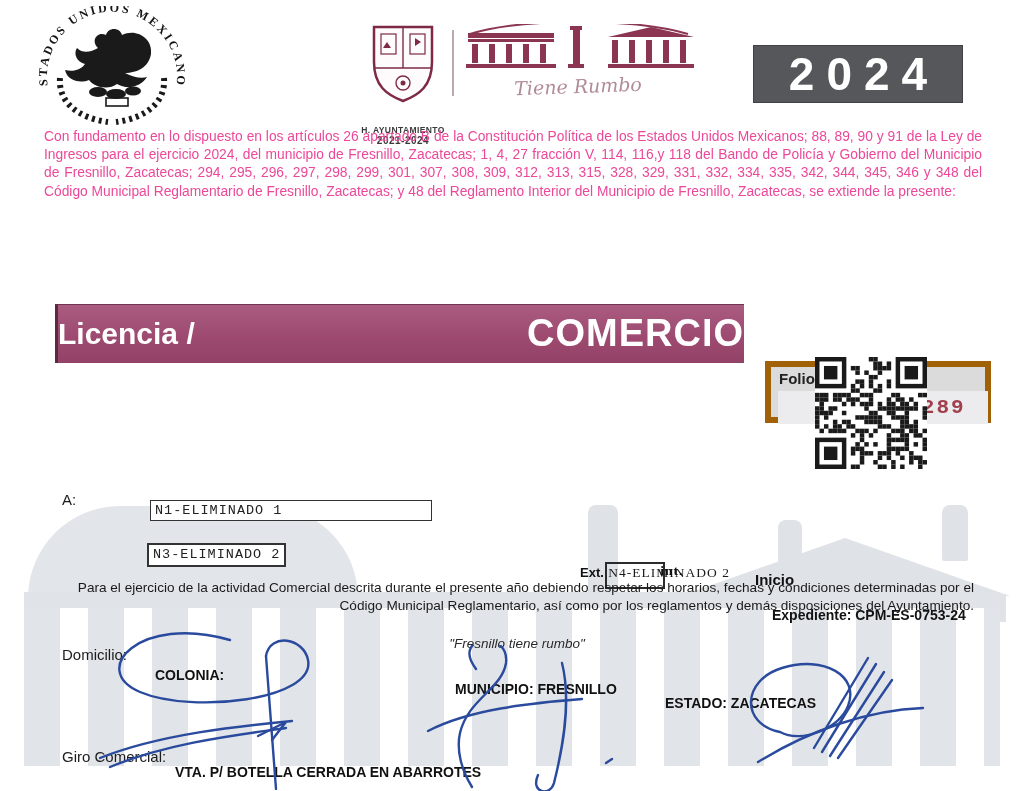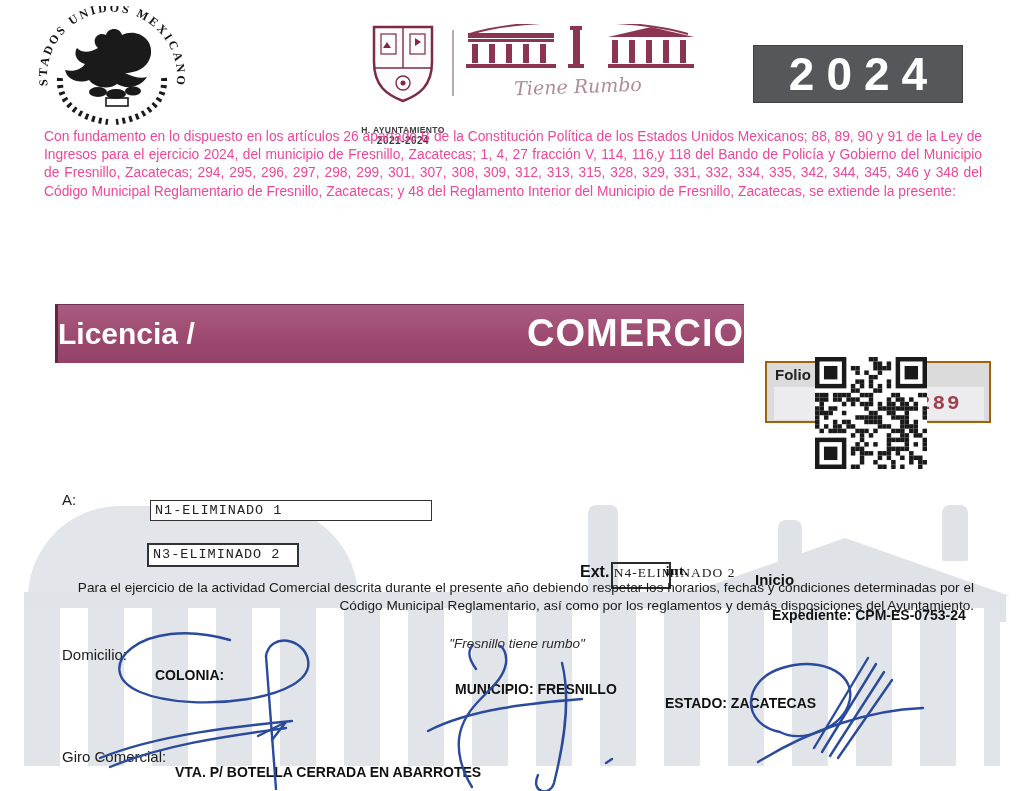--- a/index.html
+++ b/index.html
@@ -36,21 +36,21 @@
   .banner{
     position:absolute;left:55px;top:231px;width:686px;height:58px;
     background:linear-gradient(180deg,#aa5c80 0%,#9e4a70 55%,#934267 100%);
     border-left:3px solid #5d2840;border-top:1px solid #713450;
     display:flex;align-items:center;justify-content:space-between;color:#ffffff;
   }
   .banner .t1{font-size:30px;font-weight:700;margin-right:6px;}
   .banner .t2{font-size:38px;font-weight:800;letter-spacing:1px;margin-left:8px;}
   .folio-box{
     position:absolute;left:765px;top:229px;width:226px;height:62px;
-    background:#dbdbdc;border:2px solid #a16207;box-sizing:border-box;
+    background:#dbdbdc;border:6px solid #a16207;box-sizing:border-box;
   }
   .folio-label{font-size:15px;font-weight:700;color:#222;padding:3px 0 0 8px;}
   .folio-strip{position:absolute;left:7px;top:24px;width:210px;height:33px;background:#ececee;
     display:flex;align-items:center;}
   .folio-no{font-family:"Liberation Mono",monospace;font-size:21px;font-weight:700;color:#a23f4c;}
   .folio-sym{margin-left:48px;}
   .folio-num{margin-left:56px;letter-spacing:2px;}
 
   
   .flabel{font-size:15px;color:#1c1c1c;}
@@ -173,24 +173,24 @@
   <div class="folio-box content">
     <div class="folio-label">Folio</div>
     <div class="folio-strip">
       <span class="folio-no folio-sym">Nº</span>
       <span class="folio-no folio-num">1289</span>
     </div>
   </div>
 
   <div class="abs flabel content" style="left:62px;top:297px;">A:</div>
   <div class="abs redact content" style="left:150px;top:289px;width:282px;height:21px;">N1-ELIMINADO 1</div>
-  <div class="abs redact thick content" style="left:147px;top:311px;width:152px;height:24px;">N3-ELIMINADO 2</div>
+  <div class="abs redact thick content" style="left:147px;top:311px;width:139px;height:24px;">N3-ELIMINADO 2</div>
 
   <div class="abs content" style="left:580px;top:307px;">
-    <span class="bvalue" style="font-size:16px;">Ext.</span>
+    <span class="bvalue" style="font-size:13px;">Ext.</span>
     <span style="position:relative;font-family:Liberation Serif, serif;font-size:13.5px;letter-spacing:1px;">
       <span>N4-ELIMINADO 2</span>
       <span class="ext-box"></span>
       <span class="int-overlay">int.</span>
     </span>
   </div>
 
   <div class="abs bvalue content" style="left:755px;top:297px;font-size:15px;">Inicio</div>
   <div class="abs bvalue content" style="left:772px;top:316px;">Expediente: CPM-ES-0753-24</div>
 

